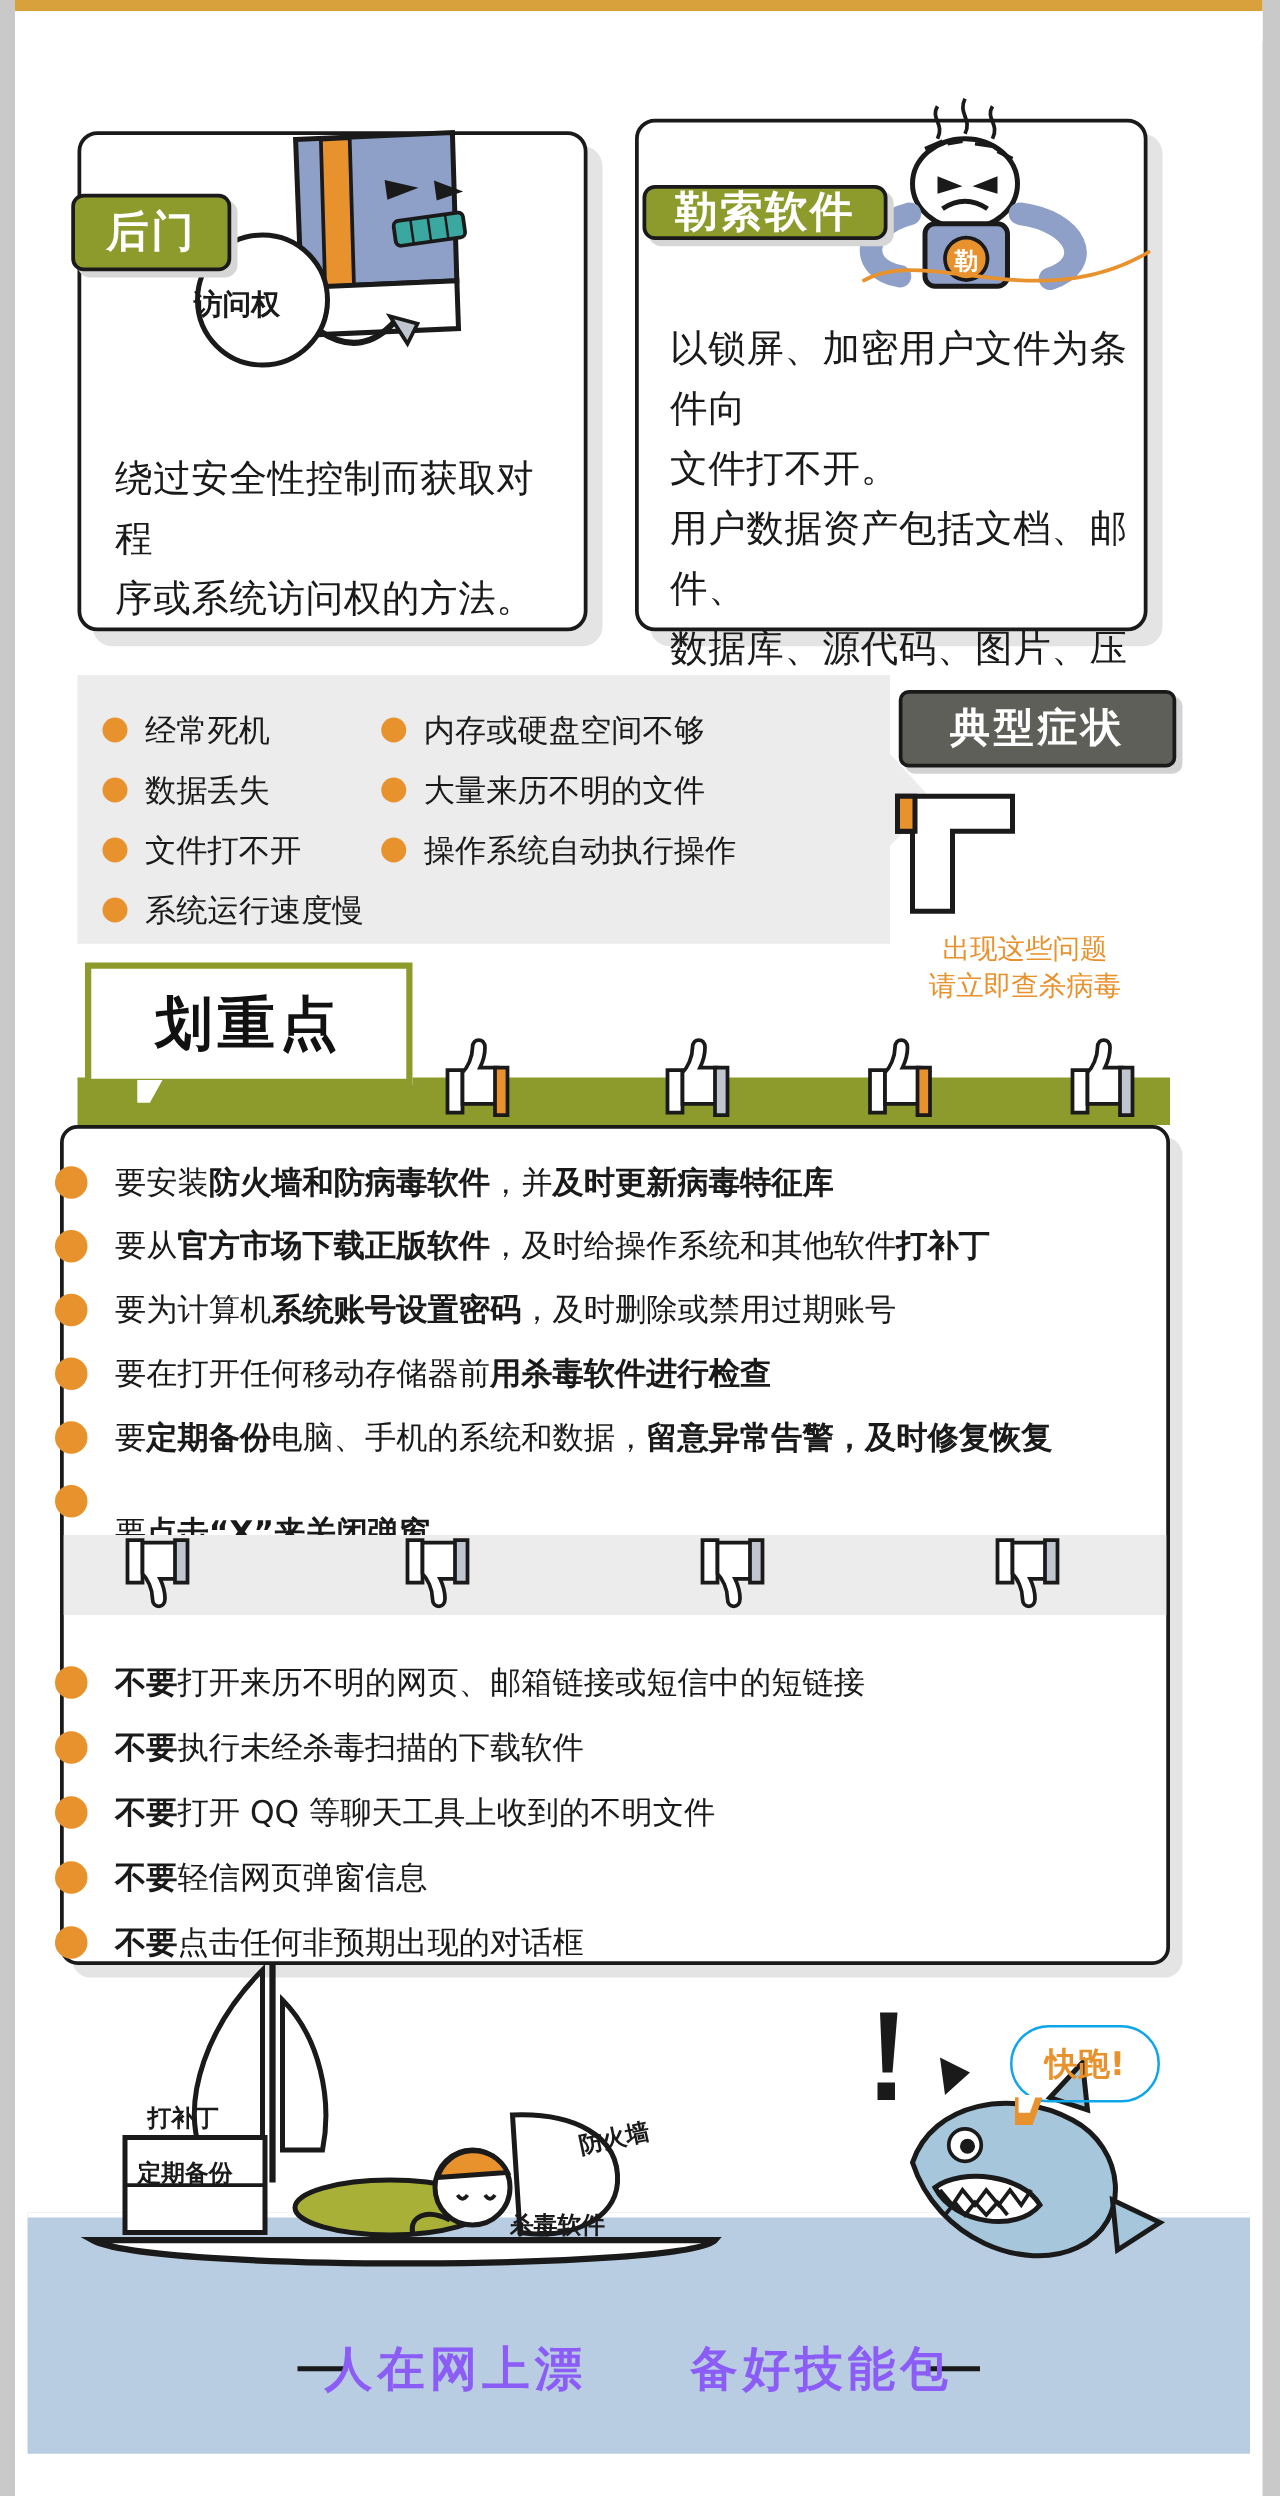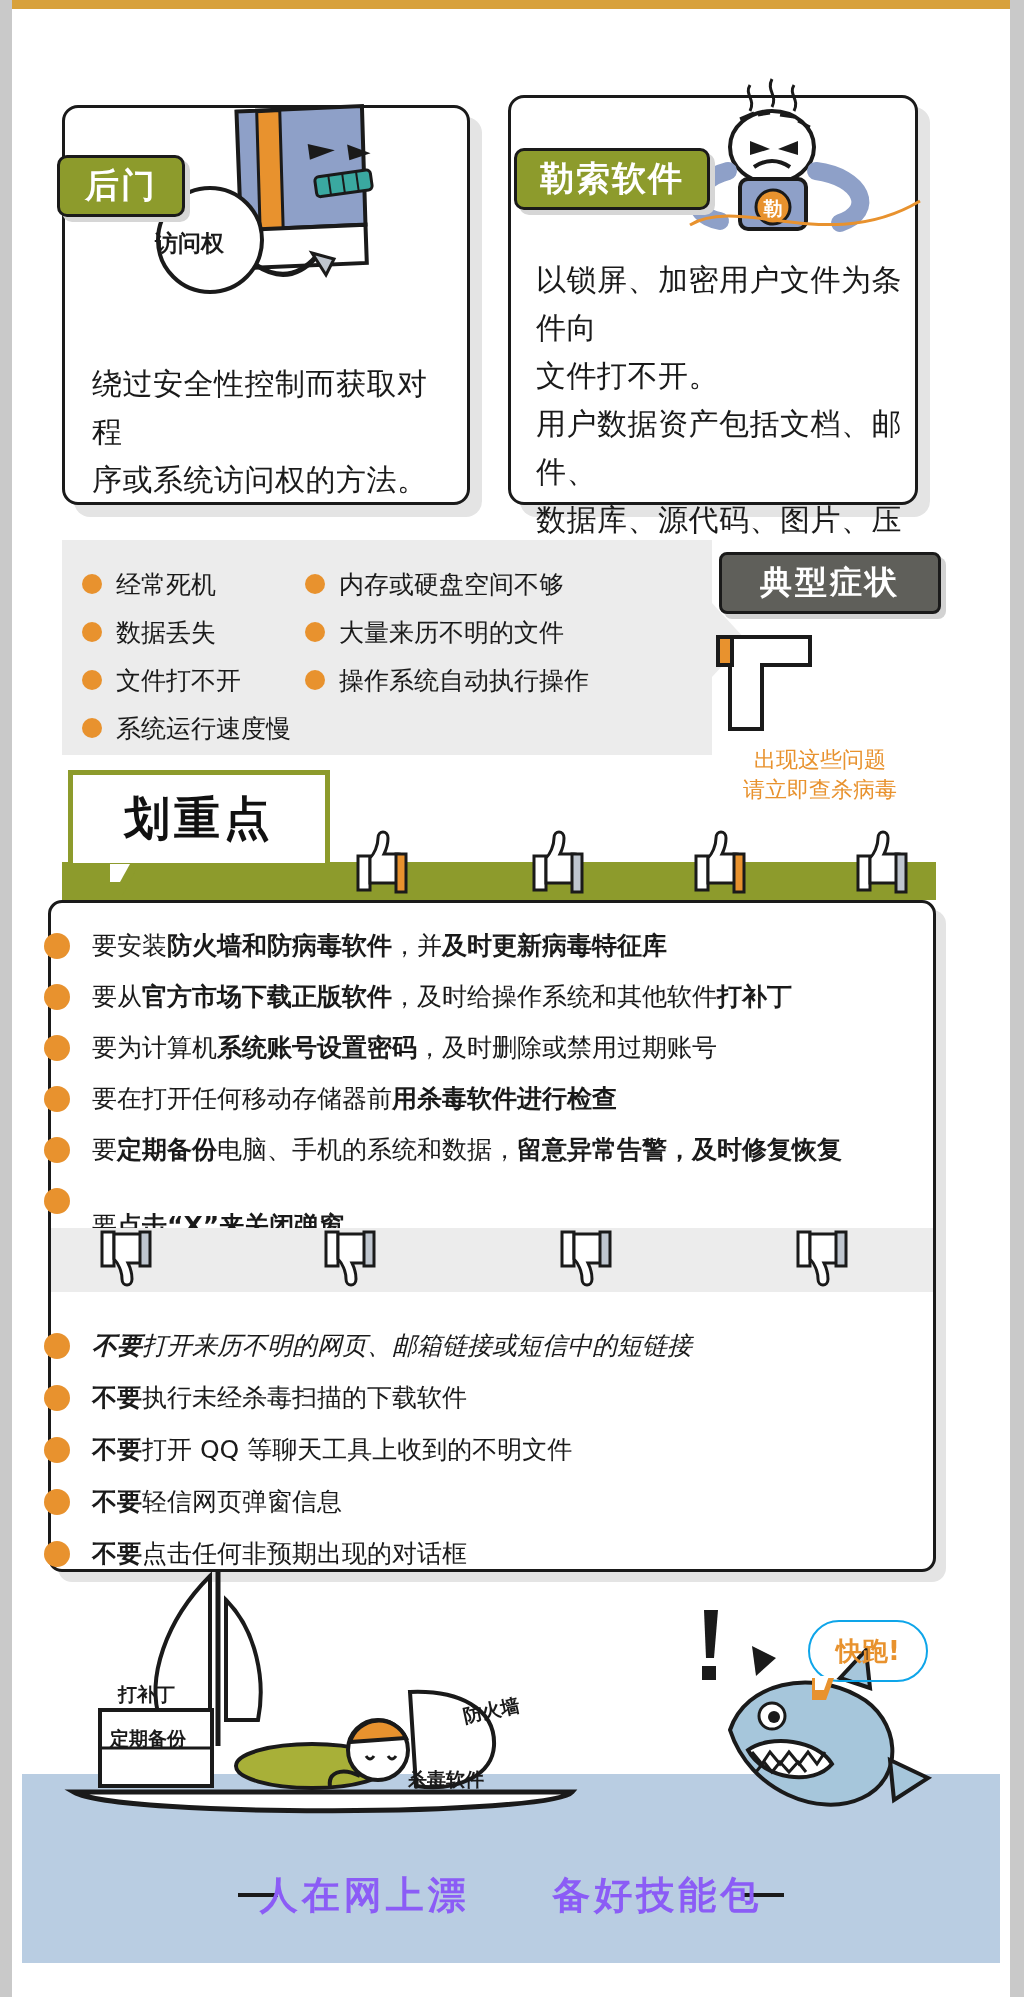--- a/index.html
+++ b/index.html
@@ -70,21 +70,21 @@
     color: #ffffff;
     font-size: 34px;
     font-weight: bold;
     letter-spacing: 2px;
     display: flex;
     align-items: center;
     justify-content: center;
     box-shadow: 5px 5px 0 #d6d6d6;
   }
   #tag-backdoor { left: 57px; top: 155px; width: 128px; height: 62px; }
-  #tag-ransom   { left: 514px; top: 148px; width: 196px; height: 62px; }
+  #tag-ransom   { left: 514px; top: 148px; width: 196px; height: 44px; }
 
   .deftext {
     position: absolute;
     font-size: 30px;
     line-height: 48px;
     color: #1a1a1a;
     letter-spacing: 0.5px;
   }
   #deftext-backdoor { left: 92px; top: 360px; width: 350px; text-align: left; }
   #deftext-ransom  { left: 536px; top: 256px; width: 366px; text-align: left; }
@@ -465,21 +465,21 @@
     <path d="M18 4 h26 c5 0 7 6 4 9 4 2 4 8 0 10 4 4 2 10 -4 10 H32 c2 4 4 10 4 16 0 8 -10 8 -10 0 0 -8 -4 -16 -8 -20 z" fill="#ffffff" stroke="#1a1a1a" stroke-width="3"></path>
     <path d="M44 2 h10 v34 h-10 z" fill="#bfc6cf" stroke="#1a1a1a" stroke-width="3"></path>
   </svg>
   <svg class="thumbdown" style="left:792px; top:1230px;" viewBox="0 0 58 62">
     <path d="M6 2 h12 v34 H6 z" fill="#ffffff" stroke="#1a1a1a" stroke-width="3"></path>
     <path d="M18 4 h26 c5 0 7 6 4 9 4 2 4 8 0 10 4 4 2 10 -4 10 H32 c2 4 4 10 4 16 0 8 -10 8 -10 0 0 -8 -4 -16 -8 -20 z" fill="#ffffff" stroke="#1a1a1a" stroke-width="3"></path>
     <path d="M44 2 h10 v34 h-10 z" fill="#bfc6cf" stroke="#1a1a1a" stroke-width="3"></path>
   </svg>
 
   <div class="tip-dot" style="top:1333px;"></div>
-  <div class="tip-row" style="top:1330px;font-style:italic;"><span class="tip-bold">不要</span><span>打开来历不明的网页、邮箱链接或短信中的短链接</span></div>
+  <div class="tip-row" style="top:1330px;"><span class="tip-bold">不要</span><span>打开来历不明的网页、邮箱链接或短信中的短链接</span></div>
   <div class="tip-dot" style="top:1385px;"></div>
   <div class="tip-row" style="top:1382px;"><span class="tip-bold">不要</span><span>执行未经杀毒扫描的下载软件</span></div>
   <div class="tip-dot" style="top:1437px;"></div>
   <div class="tip-row" style="top:1434px;"><span class="tip-bold">不要</span><span>打开 QQ 等聊天工具上收到的不明文件</span></div>
   <div class="tip-dot" style="top:1489px;"></div>
   <div class="tip-row" style="top:1486px;"><span class="tip-bold">不要</span><span>轻信网页弹窗信息</span></div>
   <div class="tip-dot" style="top:1541px;"></div>
   <div class="tip-row" style="top:1538px;"><span class="tip-bold">不要</span><span>点击任何非预期出现的对话框</span></div>
 
   <div class="sea"></div>

